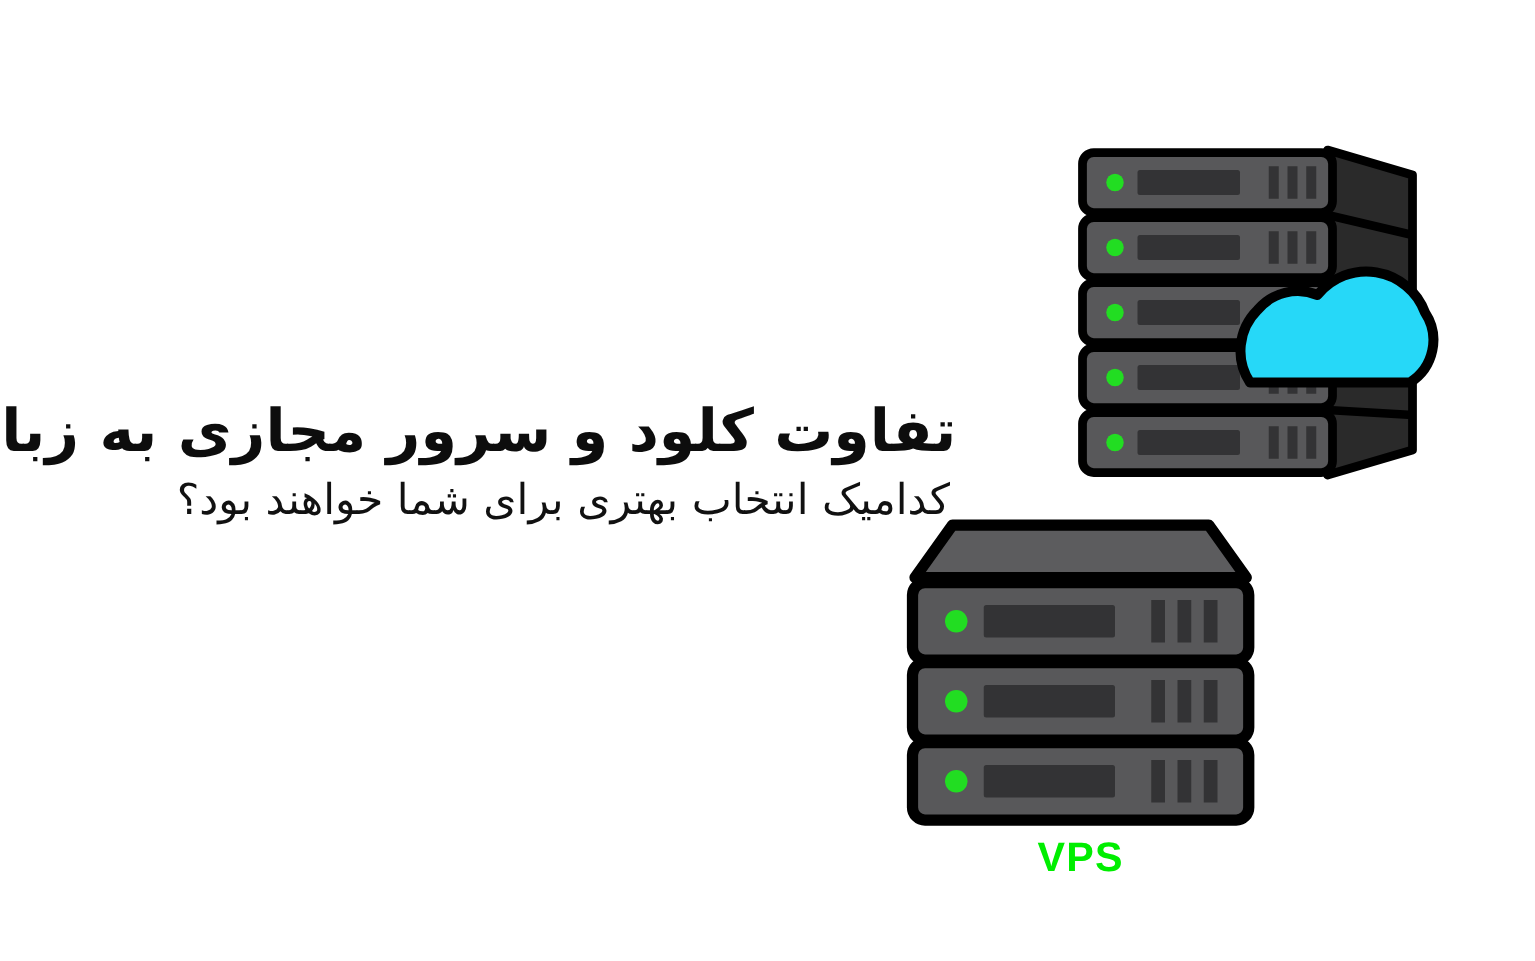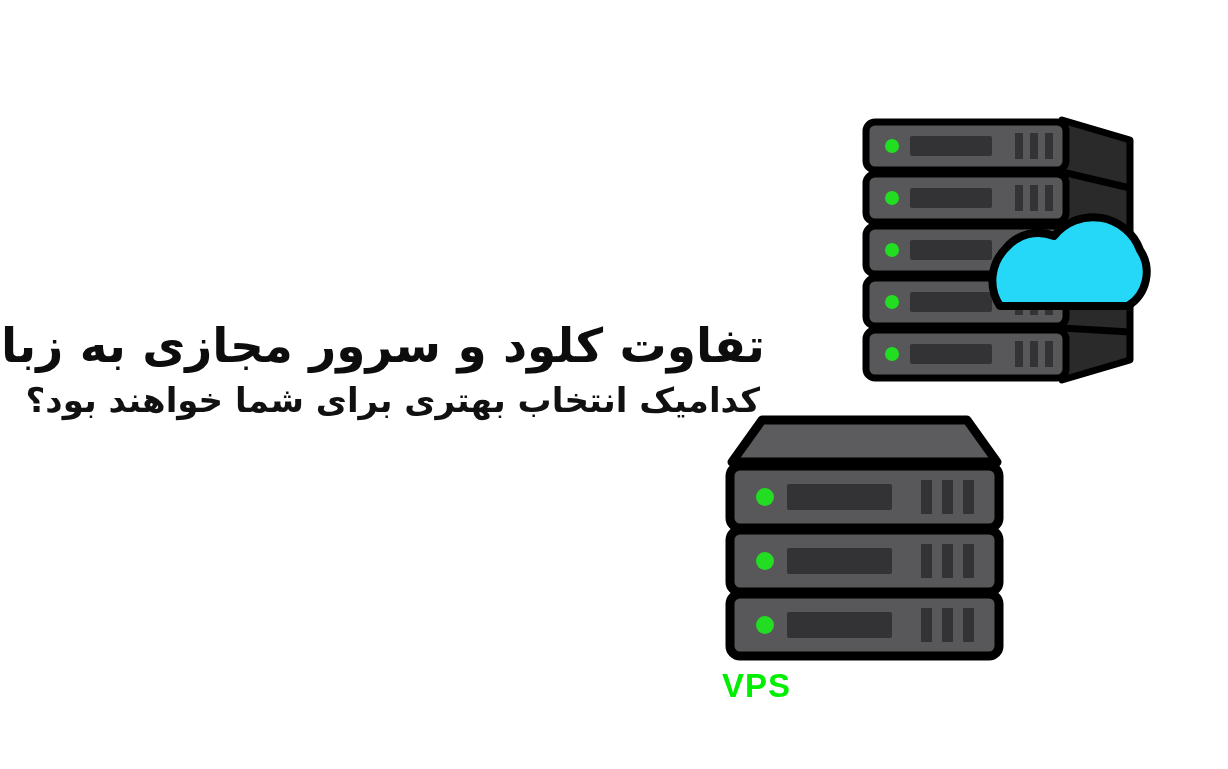--- a/index.html
+++ b/index.html
@@ -39,21 +39,21 @@
     font-size: 47px;
     line-height: 1.0;
     color: #0d0d0d;
     letter-spacing: -1px;
     white-space: nowrap;
     transform: scaleX(1.0);
     transform-origin: right center;
   }
   .headline-sub {
     font-family: "DejaVu Sans", sans-serif;
-    font-weight: bold;
+    font-weight: normal;
     font-size: 34px;
     line-height: 1.0;
     color: #111111;
     margin-top: 14px;
     padding-right: 5px;
     white-space: nowrap;
   }
 
   
   .art { position: absolute; }
@@ -75,20 +75,21 @@
     width: 285px;
     height: 250px;
   }
 
   
   #vps-caption {
     position: absolute;
     left: 722px;
     top: 667px;
     width: 285px;
+    text-align: center;
     font-family: "Liberation Sans", sans-serif;
     font-weight: bold;
     font-size: 33px;
     letter-spacing: 1px;
     color: #00ee00;
   }
 </style>
 </head>
 <body>
 

